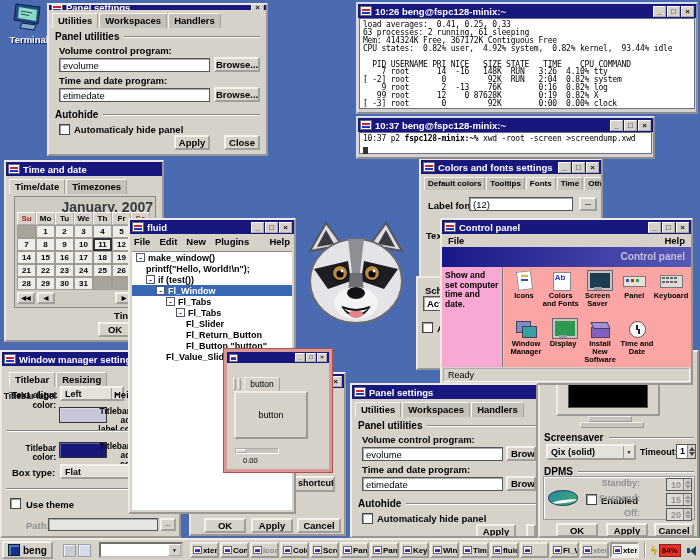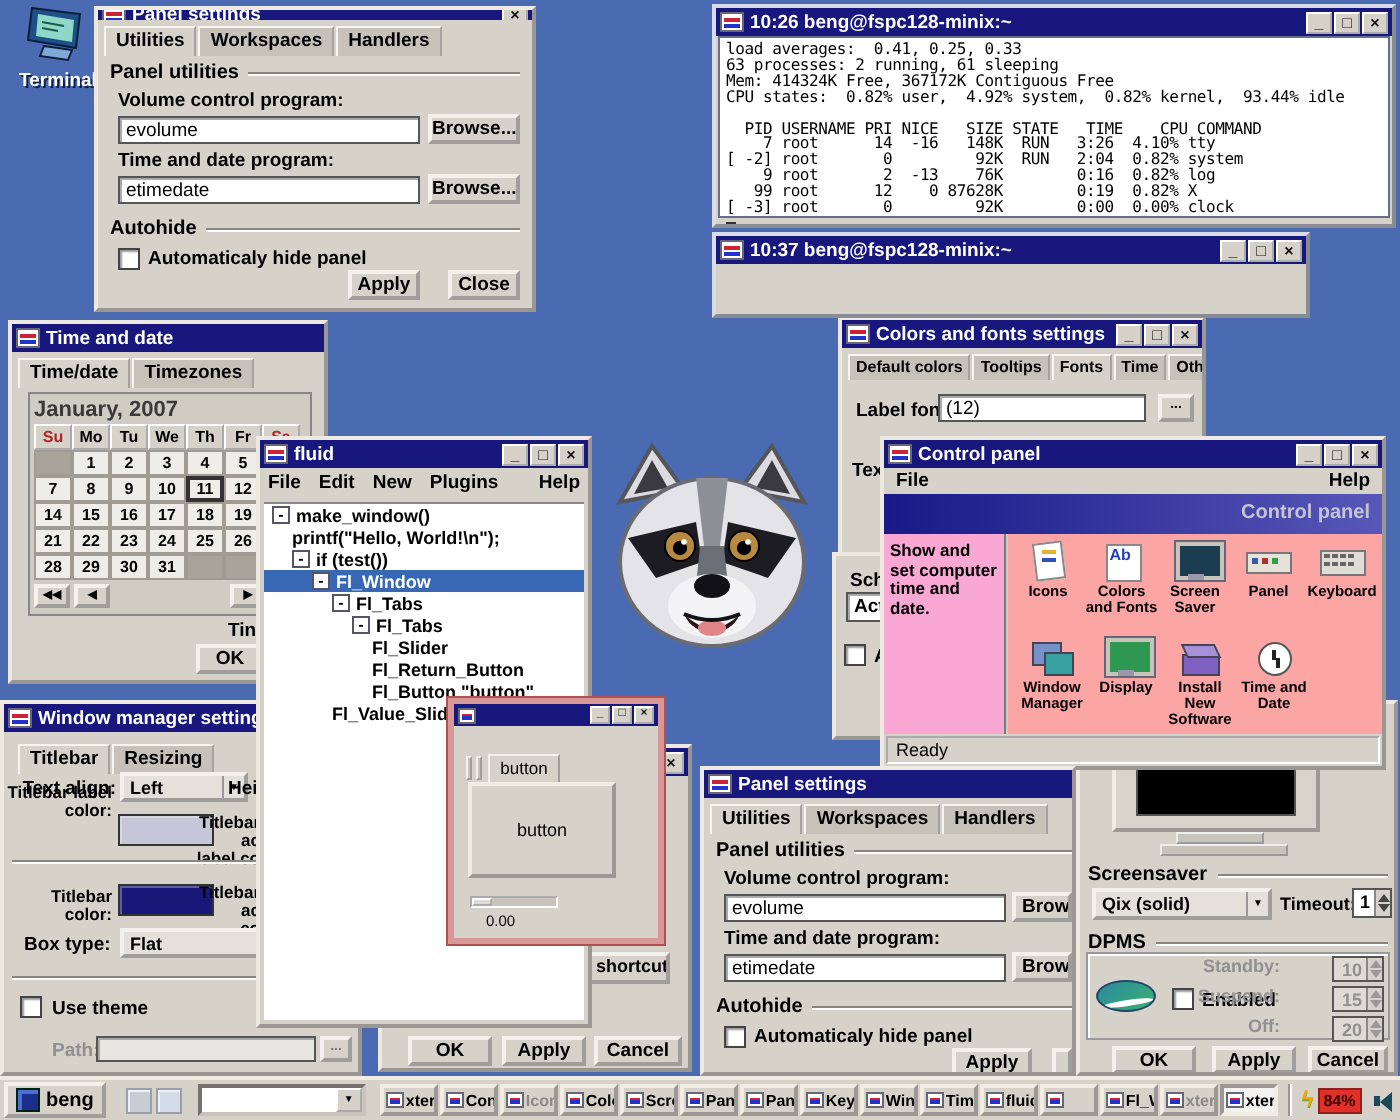--- a/index.html
+++ b/index.html
@@ -51,21 +51,21 @@
 .g-keyboard::after{left:3px;top:6px;width:3px;height:2px;background:#666;box-shadow:4px 0 0 #666,8px 0 0 #666,12px 0 0 #666,0 4px 0 #666,4px 4px 0 #666,8px 4px 0 #666,12px 4px 0 #666}
 .g-windows::before{left:2px;top:2px;width:13px;height:10px;background:#7890c8;border:1px solid #445}
 .g-windows::after{left:8px;top:7px;width:13px;height:10px;background:#38a0a0;border:1px solid #445}
 .g-display::before{left:2px;top:0;width:20px;height:15px;background:#2f9850;border:2px solid #c8c4bc;box-shadow:0 0 0 1px #667}
 .g-display::after{left:8px;top:16px;width:8px;height:3px;background:#99a}
 .g-box::before{left:3px;top:8px;width:17px;height:9px;background:#8060c0;border:1px solid #445}
 .g-box::after{left:4px;top:3px;width:15px;height:5px;background:#a890d8;border:1px solid #445;transform:skewX(25deg)}
 .g-clock::before{left:4px;top:2px;width:15px;height:15px;border-radius:50%;background:#fff;border:1px solid #555}
 .g-clock::after{left:11px;top:6px;width:2px;height:5px;background:#222;box-shadow:2px 4px 0 #222}
 .calbox{position:absolute;left:8px;top:34px;width:142px;height:112px;background:#cfccc4;border:1px solid #888;padding:2px}
-.calmonth{text-align:left;font-size:11px;font-weight:bold;color:#3a3a3a;height:13px}
+.calmonth{text-align:right;font-size:14px;font-weight:bold;color:#3a3a3a;height:13px}
 .calgrid{display:grid;grid-template-columns:repeat(7,19px);grid-auto-rows:13px;gap:0}
 .cd{border:1px solid #a09c94;background:#efede8;font-size:8px;font-weight:bold;text-align:center;line-height:11px}
 .cd.hdr{background:#d6d2ca;border:1px outset #fff}
 .cd.red{color:#b42222}
 .cd.blank{background:#a8a49c}
 .cd.sel{border:2px solid #333;line-height:9px}
 .calnav{display:flex;gap:2px;margin-top:2px}
 .nv{width:18px;height:12px;font-size:6px;line-height:9px;padding:0}
 .swatch{position:absolute;border:1px solid #333;box-shadow:inset 1px 1px 0 rgba(255,255,255,.3)}
 .partial{position:absolute;font-weight:bold;font-size:8.5px;line-height:9px;text-align:right;overflow:hidden;white-space:pre-line}
@@ -462,20 +462,24 @@
 <div class="win" id="w-term2" style="left:356px;top:116px;width:299px;height:43px;z-index:8;border-color:#d8dce8">
   <div class="tbar">
     <span class="ticon"></span>
     <span class="tt">10:37 beng@fspc128-minix:~</span>
     <span class="wbtns">
       <span class="wb">_</span>
       <span class="wb">□</span>
       <span class="wb">×</span>
     </span>
   </div>
+  <div class="term-body" style="height:22px">
+    <pre><span>10:37 p2 </span><span style="font-weight:bold">fspc128-minix:~%</span><span> xwd -root -screen &gt;screendump.xwd</span></pre>
+    <span class="cursor" style="margin-top:-2px"></span>
+  </div>
 </div>
 
 <div class="win" id="w-fluid" style="left:128px;top:218px;width:168px;height:296px;z-index:9">
   <div class="tbar">
     <span class="ticon"></span>
     <span class="tt">fluid</span>
     <span class="wbtns">
       <span class="wb">_</span>
       <span class="wb">□</span>
       <span class="wb">×</span>

